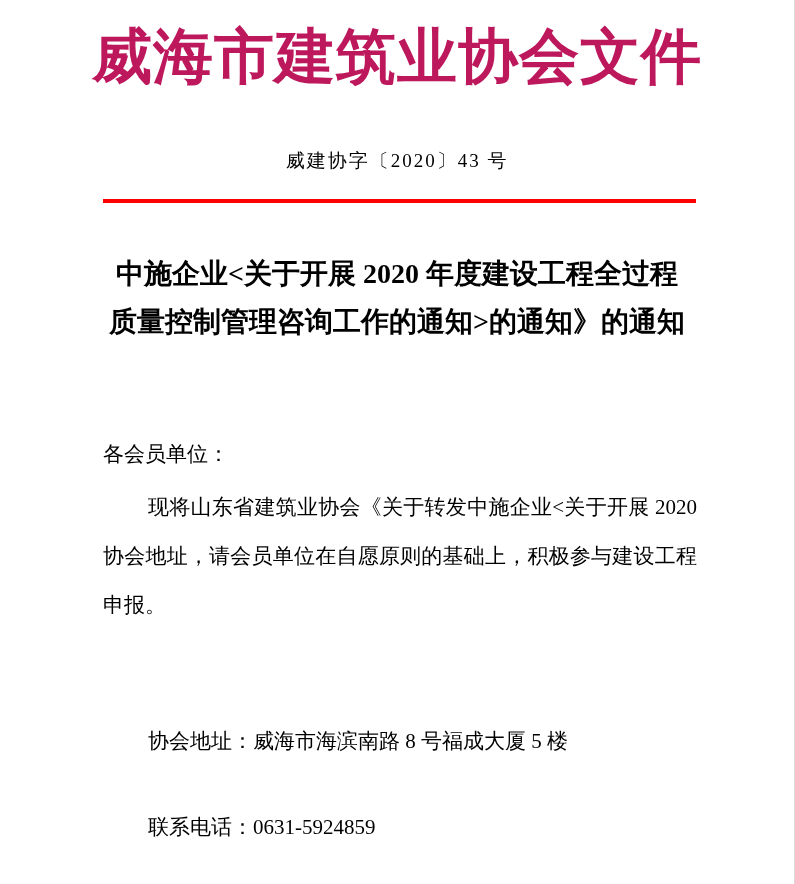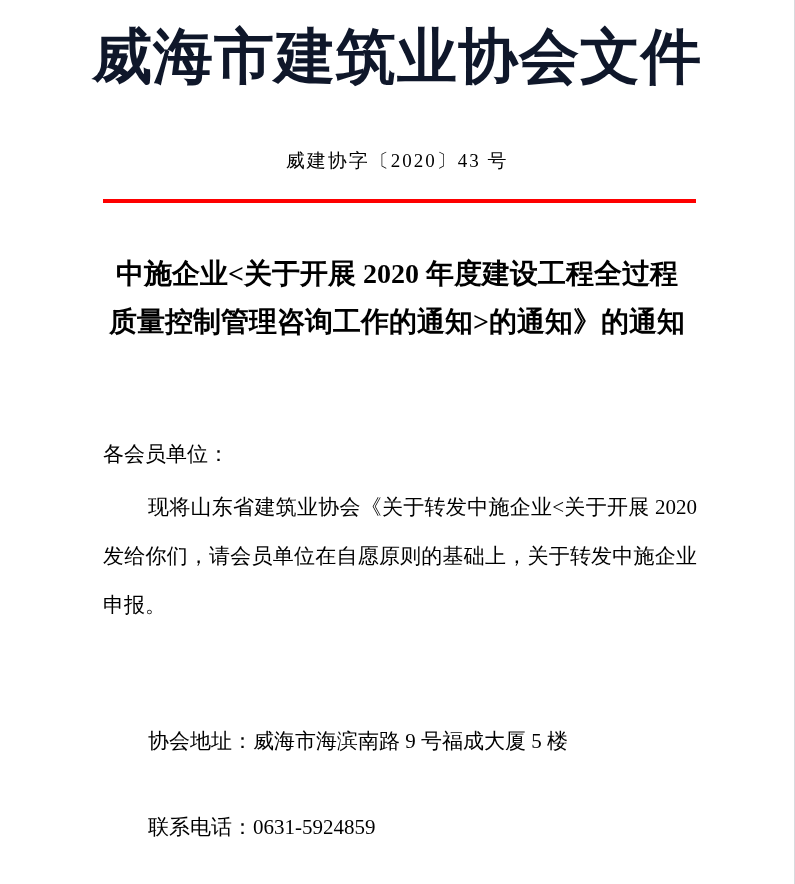--- a/index.html
+++ b/index.html
@@ -83,37 +83,37 @@
   }
   .contact-address { top: 727px; }
   .contact-person  { top: 771px; }
   .contact-phone   { top: 813px; }
 </style>
 </head>
 <body>
 
 <div class="page">
 
-  <h1 class="doc-header" style="color: #0f172a;">威海市建筑业协会文件</h1>
+  <h1 class="doc-header" style="color: #be185d;">威海市建筑业协会文件</h1>
 
   <div class="doc-number">威建协字〔2020〕43 号</div>
 
   <div class="red-rule" style="background-color: rgb(254, 0, 0);"></div>
 
   <div class="doc-title">
     <div>中施企业&lt;关于开展 2020 年度建设工程全过程</div>
     <div>质量控制管理咨询工作的通知&gt;的通知》的通知</div>
   </div>
 
   <div class="salutation">各会员单位：</div>
 
   <div class="paragraph">
     <span class="para-line jl indent">现将山东省建筑业协会《关于转发中施企业&lt;关于开展 2020</span>
-    <span class="para-line jl">发给你们，请会员单位在自愿原则的基础上，关于转发中施企业</span>
+    <span class="para-line jl">协会地址，请会员单位在自愿原则的基础上，积极参与建设工程</span>
     <span class="para-line">申报。</span>
   </div>
 
-  <div class="contact-line contact-address">协会地址：威海市海滨南路 9 号福成大厦 5 楼</div>
+  <div class="contact-line contact-address">协会地址：威海市海滨南路 8 号福成大厦 5 楼</div>
 
 
   <div class="contact-line contact-phone">联系电话：0631-5924859</div>
 
 </div>
 
 </body></html>

